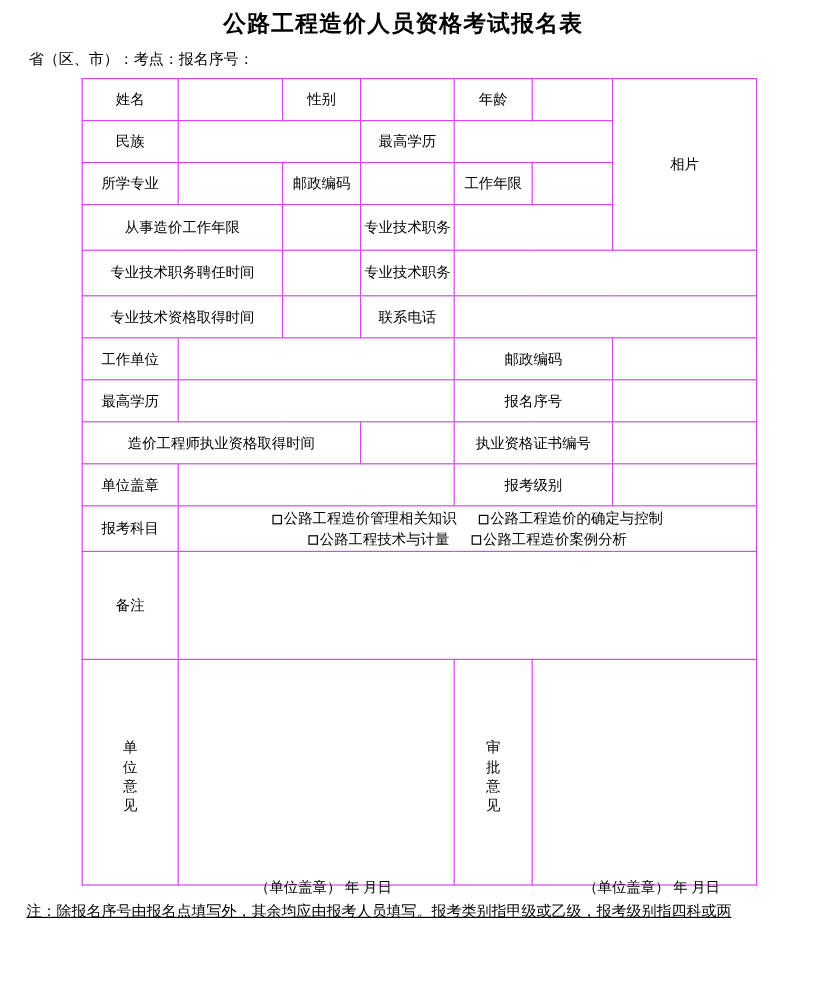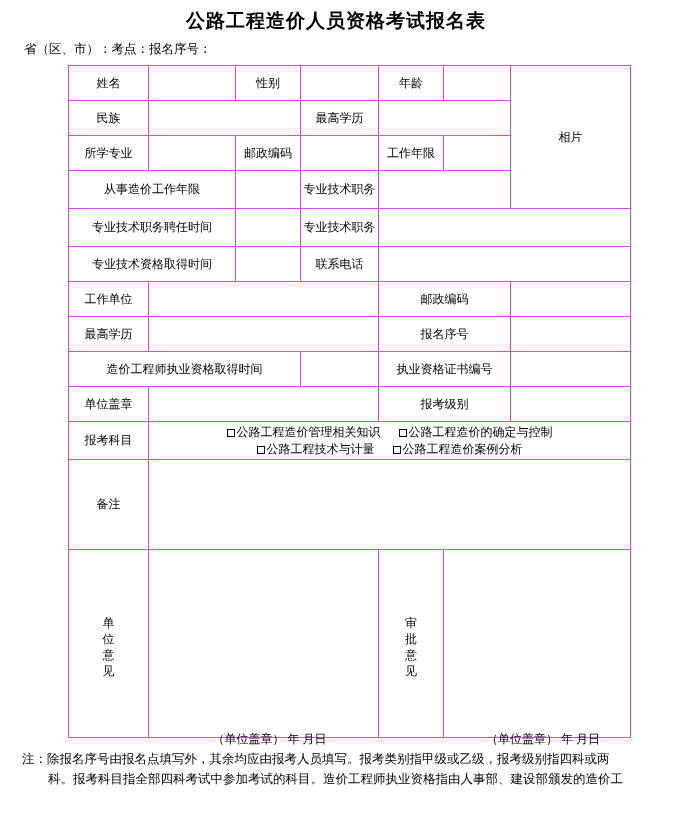--- a/index.html
+++ b/index.html
@@ -134,20 +134,21 @@
     padding-left: 22px;
     padding-right: 16px;
     padding-top: 11px;
     font-size: 12.5px;
     line-height: 20px;
     text-align: justify;
   }
   .footnote .fn-line {
     display: block;
     white-space: nowrap;
+    text-decoration: underline;
   }
   .fn-indent { padding-left: 26px; }
 </style>
 </head>
 <body>
 
 <div class="page">
 
   <div class="doc-title">公路工程造价人员资格考试报名表</div>
 
@@ -286,16 +287,15 @@
             </div>
           </td>
         </tr>
 
       </tbody>
     </table>
   </div>
 
   <div class="footnote">
     <span class="fn-line">注：除报名序号由报名点填写外，其余均应由报考人员填写。报考类别指甲级或乙级，报考级别指四科或两</span>
-    <span class="fn-line fn-indent">科。报考科目指全部四科考试中参加考试的科目。造价工程师执业资格指由人事部、建设部颁发的造价工</span>
   </div>
 
 </div>
 
 </body></html>

